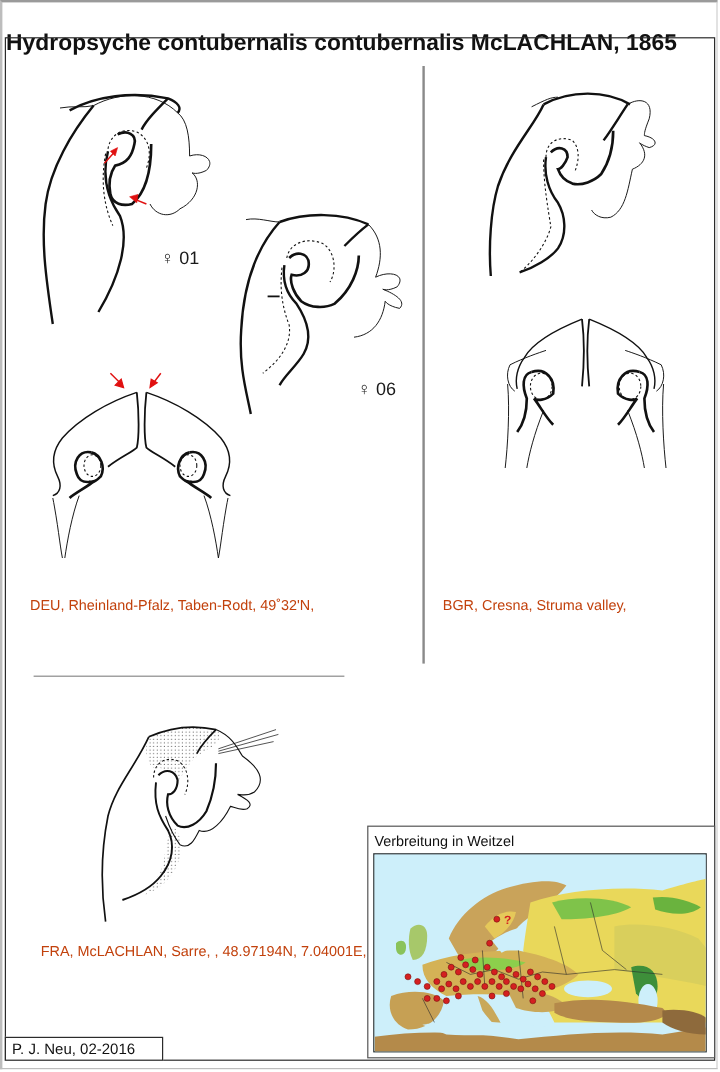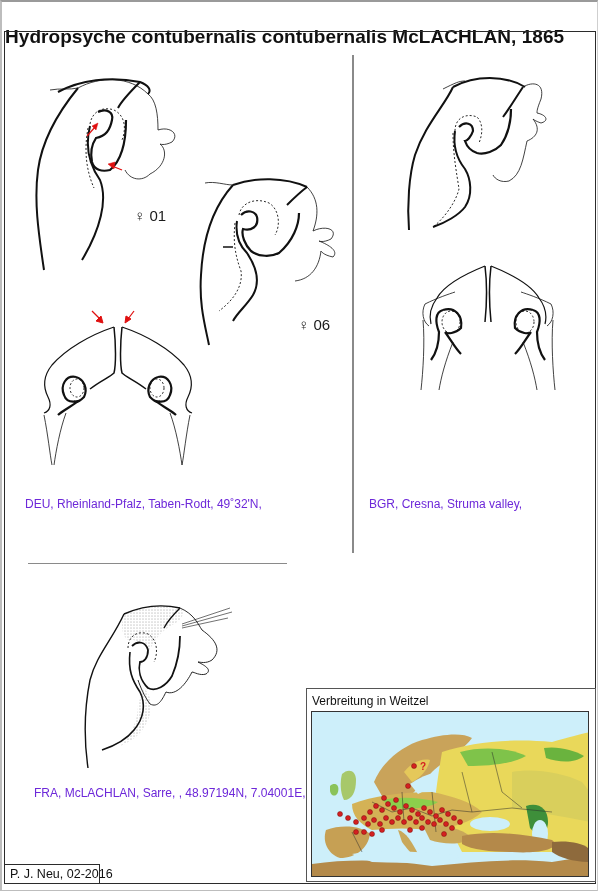--- a/index.html
+++ b/index.html
@@ -4,25 +4,25 @@
 <style>
   html, body { margin:0; padding:0; }
   body { width:600px; height:893px; background:#ffffff; position:relative; overflow:hidden;
          font-family:"Liberation Sans", sans-serif; color:#111; }
   .page-border { position:absolute; left:0; top:0; width:598px; height:891px;
          border-top:2px solid #9a9a9a; border-left:2px solid #bdbdbd; border-right:1px solid #cfcfcf; border-bottom:1px solid #bdbdbd; box-sizing:border-box; }
   .title { position:absolute; left:5px; top:26px; font-size:19px; font-weight:bold; letter-spacing:0.05px; white-space:nowrap; }
   .frame { position:absolute; left:4px; top:31px; width:592px; height:853px; border:1.5px solid #2b2b2b; box-sizing:border-box; }
   .vdivider { position:absolute; left:352px; top:55px; width:1.5px; height:498px; background:#8a8a8a; }
   .hdivider { position:absolute; left:28px; top:563px; width:259px; height:1px; background:#8a8a8a; }
-  .label { position:absolute; font-size:12px; line-height:15px; color:#6d28d9; white-space:nowrap; }
+  .label { position:absolute; font-size:12px; line-height:15px; color:#c2410c; white-space:nowrap; }
   .sex-label { position:absolute; font-size:15px; color:#1a1a1a; white-space:nowrap; }
   .drawing { position:absolute; }
   .drawing svg { display:block; overflow:visible; }
-  .credit { position:absolute; left:4px; top:864px; width:96px; height:20px; border:1.2px solid #2b2b2b; box-sizing:border-box; background:#fff;
+  .credit { position:absolute; left:4px; top:864px; width:132px; height:20px; border:1.2px solid #2b2b2b; box-sizing:border-box; background:#fff;
             font-size:12.5px; line-height:18px; padding-left:5px; white-space:nowrap; }
   .map-title { position:absolute; left:312px; top:694px; font-size:12px; white-space:nowrap; }
   .map-box { position:absolute; left:311px; top:711px; width:278px; height:166px; border:1px solid #333; box-sizing:border-box; overflow:hidden; background:#cdeffa; }
   .map-shadow { position:absolute; left:306px; top:688px; width:290px; height:194px; border:1px solid #555; box-sizing:border-box; }
 </style>
 </head>
 <body>
 
 <div class="page-border"></div>
 

